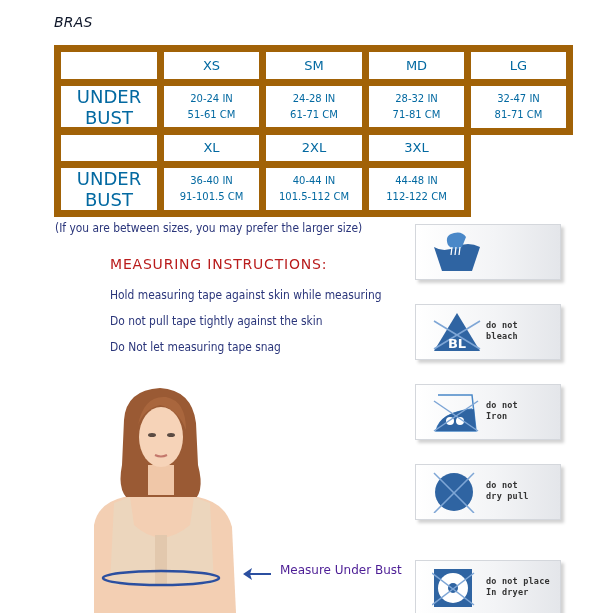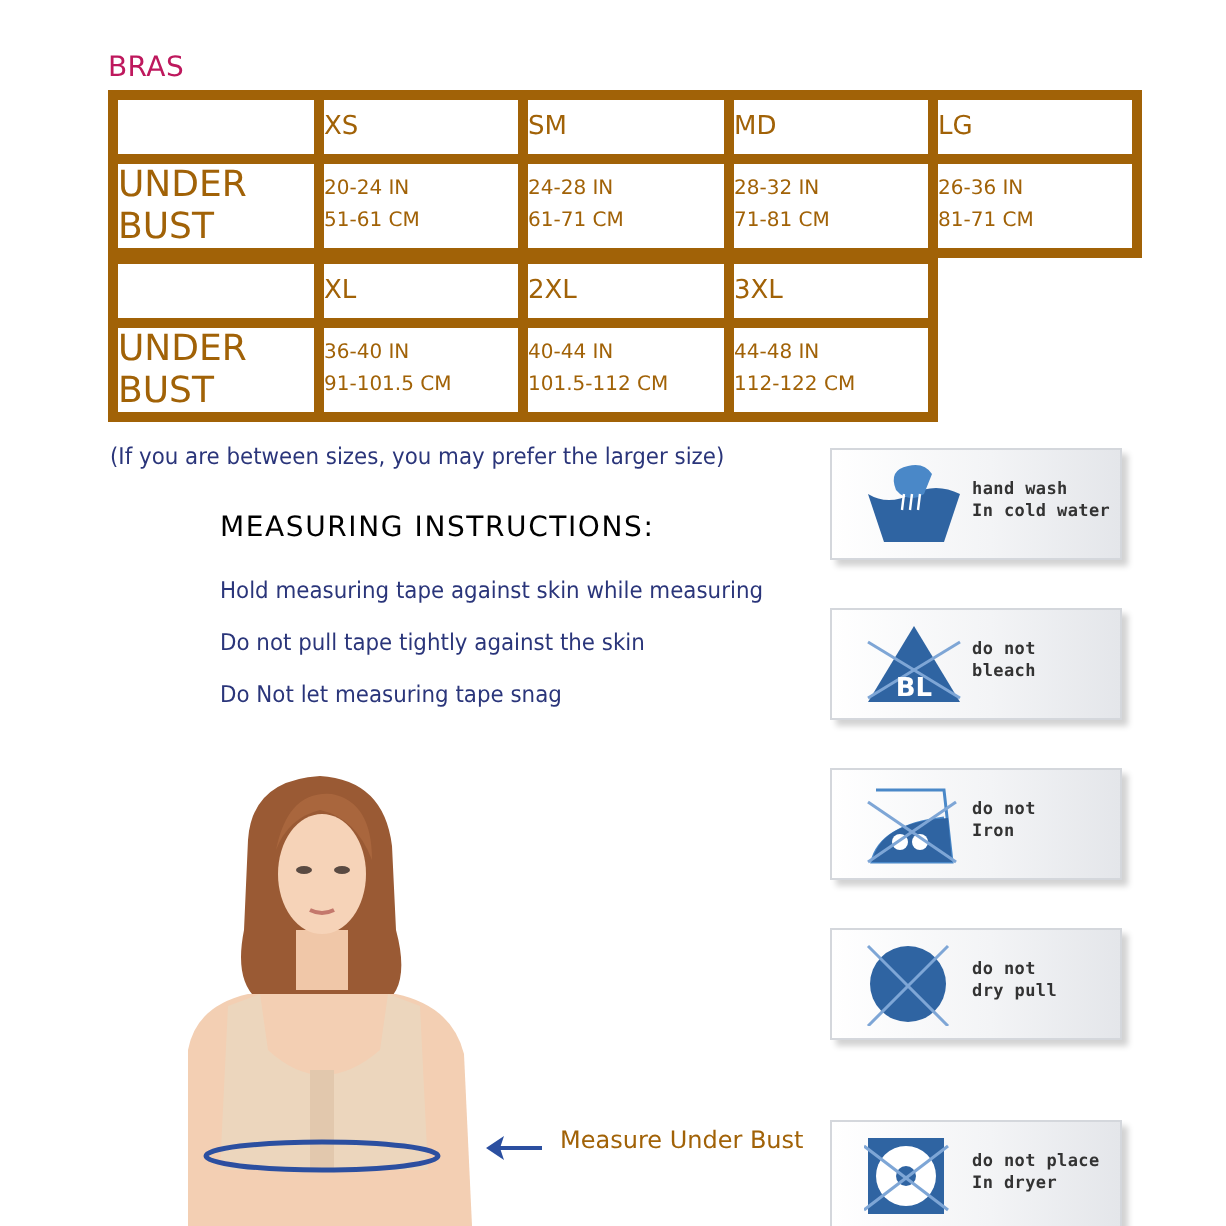--- a/index.html
+++ b/index.html
@@ -1,33 +1,33 @@
 <!DOCTYPE html>
 <html><head>
 <meta charset="utf-8">
 <style>
   html, body { margin:0; padding:0; background:#fff; }
   body { width:613px; height:613px; position:relative; overflow:hidden; font-family:"DejaVu Sans", sans-serif; color:#2b3a86; }
   .abs { position:absolute; }
-  .title { left:54px; top:26px; font-size:14px; color:#be185d; letter-spacing:0.2px; }
+  .title { left:54px; top:14px; font-size:14px; color:#0f172a; letter-spacing:0.2px;font-style:italic; }
   table.sz { position:absolute; border-collapse:collapse; table-layout:fixed; }
-  table.sz td { border:5px solid #a16207; color:#a16207; padding:0; }
+  table.sz td { border:7px solid #a16207; text-align:center; color:#0369a1; padding:0; }
   table.sz td.hd { font-size:13px; height:27px; }
   table.sz td.lb { font-size:18px; height:42px; }
   table.sz td.val { font-size:10px; line-height:16px; height:42px; }
   #t1 { left:54px; top:45px; }
   #t2 { left:54px; top:127px; }
   .note { left:55px; top:221px; font-size:11.5px; color:#2a357a; transform:scaleX(0.93); transform-origin:left; white-space:nowrap; }
-  .mtitle { left:110px; top:256px; font-size:14px; color:#000000; letter-spacing:0.8px; }
+  .mtitle { left:110px; top:256px; font-size:14px; color:#b91c1c; letter-spacing:0.8px; }
   .instr { left:110px; font-size:11.5px; color:#2a357a; white-space:nowrap; transform:scaleX(0.93); transform-origin:left; }
   .card { position:absolute; left:415px; width:144px; height:54px; background:linear-gradient(90deg,#ffffff 0%, #f3f4f6 55%, #e4e6ea 100%); border:1px solid #d4d7dc; box-shadow:3px 3px 3px rgba(0,0,0,0.18); }
   .card svg { position:absolute; left:16px; top:6px; }
   .card .ct { position:absolute; left:70px; top:15px; font-size:8.5px; line-height:11px; color:#333; font-weight:bold; font-family:"DejaVu Sans Mono", monospace; letter-spacing:0.2px; }
   .model { left:94px; top:385px; width:142px; height:228px; }
-  .mlabel { left:280px; top:563px; font-size:12px; color:#a16207; white-space:nowrap; }
+  .mlabel { left:280px; top:563px; font-size:12px; color:#4c1d95; white-space:nowrap; }
 </style>
 </head>
 <body>
 
 <div class="abs title">BRAS</div>
 
 <table class="sz" id="t1">
   <colgroup>
       <col style="width:103px">
       <col style="width:102px">
@@ -51,21 +51,21 @@
         </td>
     <td class="val">
           <div>24-28 IN</div>
           <div>61-71 CM</div>
         </td>
     <td class="val">
           <div>28-32 IN</div>
           <div>71-81 CM</div>
         </td>
     <td class="val">
-          <div>26-36 IN</div>
+          <div>32-47 IN</div>
           <div>81-71 CM</div>
         </td>
   </tr>
 </tbody>
   </table>
 
 <table class="sz" id="t2">
   <colgroup>
       <col style="width:103px">
       <col style="width:102px">
@@ -135,24 +135,20 @@
 <div class="abs mlabel">Measure Under Bust</div>
 
 <div class="card" style="top:224px">
   <svg width="50" height="42" viewBox="0 0 50 42">
     <path d="M2 16 Q12 22 24 16 Q36 10 48 16 L40 40 L10 40Z" fill="#2f64a2"></path>
     <path d="M16 14 Q12 4 22 2 Q30 0 34 6 L30 16 Q24 20 18 16Z" fill="#4a88c8"></path>
     <line x1="20" y1="16" x2="19" y2="24" stroke="#fff" stroke-width="1.2"></line>
     <line x1="24" y1="16" x2="23" y2="24" stroke="#fff" stroke-width="1.2"></line>
     <line x1="28" y1="16" x2="27" y2="24" stroke="#fff" stroke-width="1.2"></line>
   </svg>
-  <div class="ct">
-      <div>hand wash</div>
-      <div>In cold water</div>
-    </div>
 </div>
 
 <div class="card" style="top:304px">
   <svg width="50" height="42" viewBox="0 0 50 42">
     <path d="M25 2 L48 40 L2 40Z" fill="#2f64a2"></path>
     <line x1="2" y1="10" x2="48" y2="38" stroke="#7ea6d6" stroke-width="1.5"></line>
     <line x1="48" y1="10" x2="2" y2="38" stroke="#7ea6d6" stroke-width="1.5"></line>
     <text x="25" y="37" fill="#fff" font-size="13" font-weight="bold" text-anchor="middle" font-family="DejaVu Sans, sans-serif">BL</text>
   </svg>
   <div class="ct">

